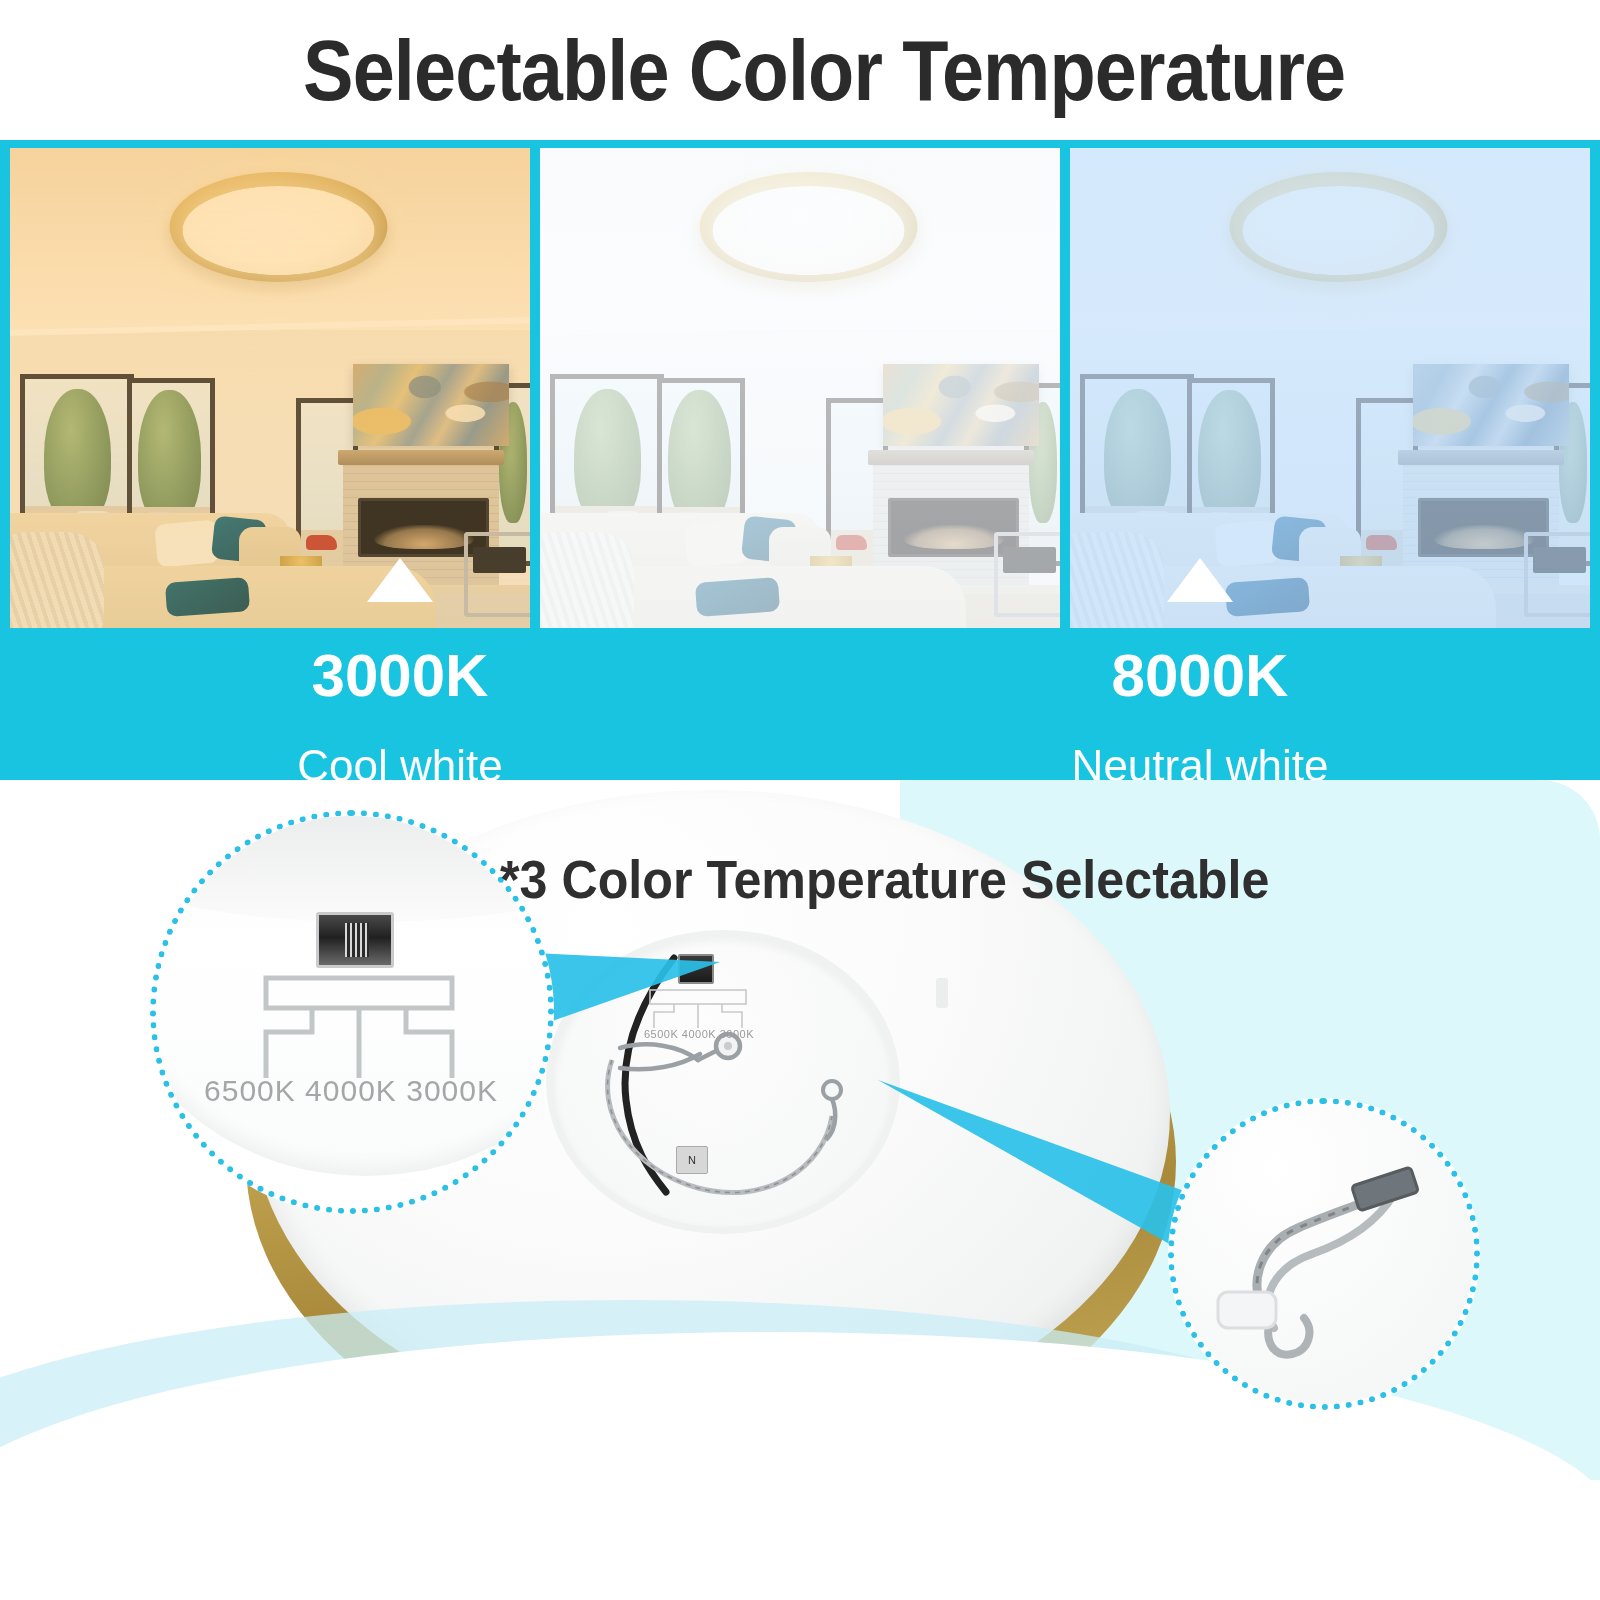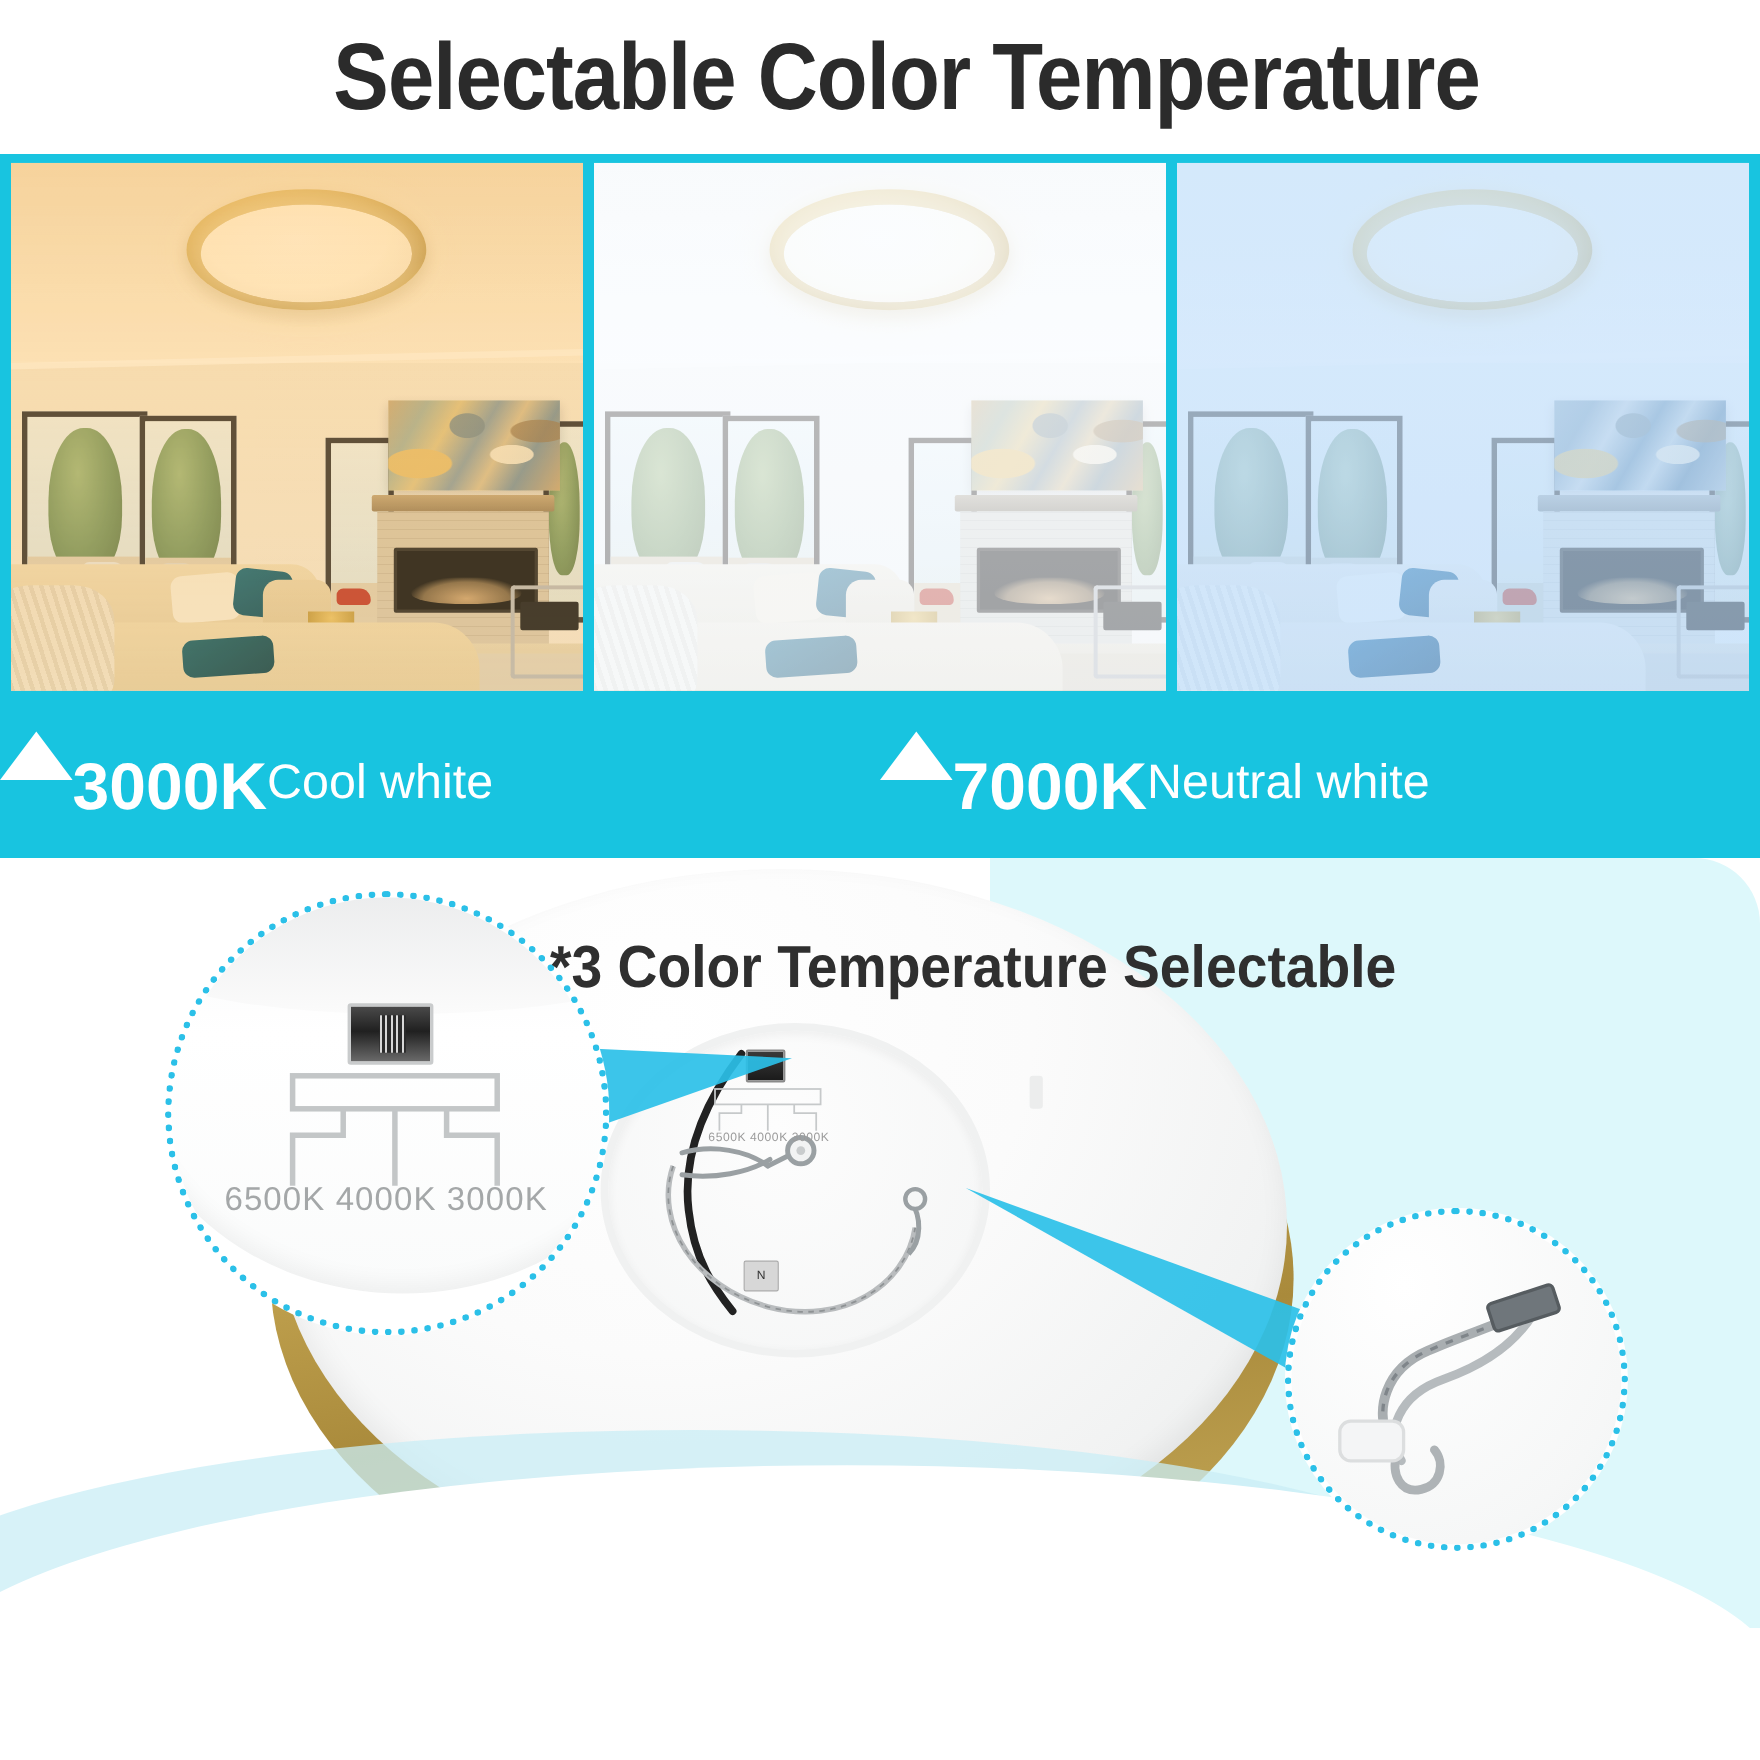--- a/index.html
+++ b/index.html
@@ -202,22 +202,22 @@
   .tint-neutral2{background:rgba(244,249,255,.34);}
   .tint-cool{background:linear-gradient(180deg,rgba(214,236,255,.62) 0%,rgba(198,226,252,.52) 100%);}
   .tint-cool2{background:rgba(176,214,248,.26);}
 
   
   .labels{
     position:absolute;left:0;top:488px;width:1600px;height:162px;
     display:flex;
   }
   .label-col{
-    position:relative;flex:1;display:flex;flex-direction:row;
-    align-items:center;justify-content:flex-start;
+    position:relative;flex:1;display:flex;flex-direction:column;
+    align-items:center;justify-content:flex-end;gap:32px;
   }
   .tri{
     width:0;height:0;border-left:33px solid transparent;border-right:33px solid transparent;
     border-bottom:44px solid #ffffff;
     margin-top:-44px;
   }
   .kelvin{
     color:#ffffff;font-size:60px;font-weight:bold;line-height:1.0;margin-top:12px;
     letter-spacing:0px;font-family:"Liberation Sans",sans-serif;
   }
@@ -542,21 +542,21 @@
     <div class="labels">
 
       <div class="label-col">
         <div class="tri"></div>
         <div class="kelvin">3000K</div>
         <div class="kname">Cool white</div>
       </div>
 
       <div class="label-col">
         <div class="tri"></div>
-        <div class="kelvin">7000K</div>
+        <div class="kelvin">8000K</div>
         <div class="kname">Neutral white</div>
       </div>
 
 
     </div>
   </div>
 
   <div class="lower">
     <div class="lower-bg"></div>
     <div class="lower-white"></div>

